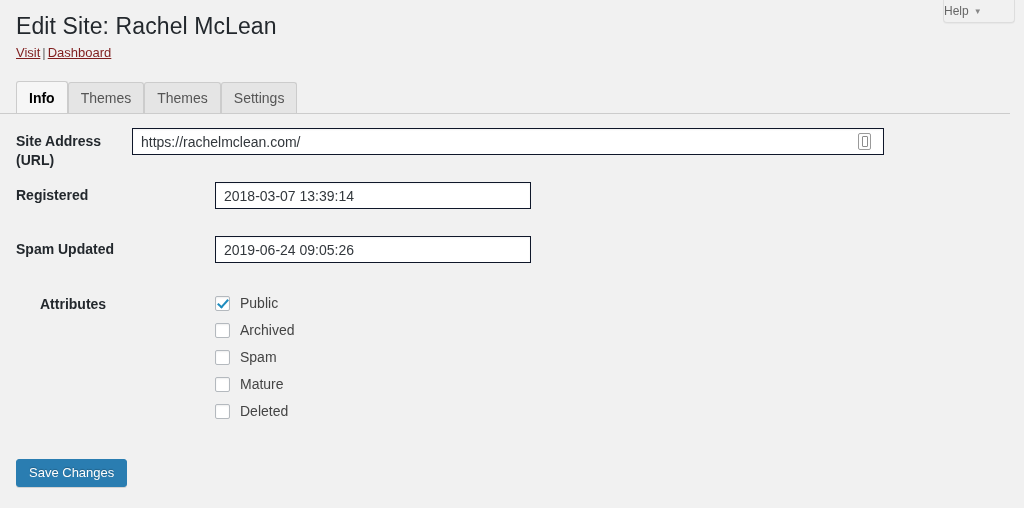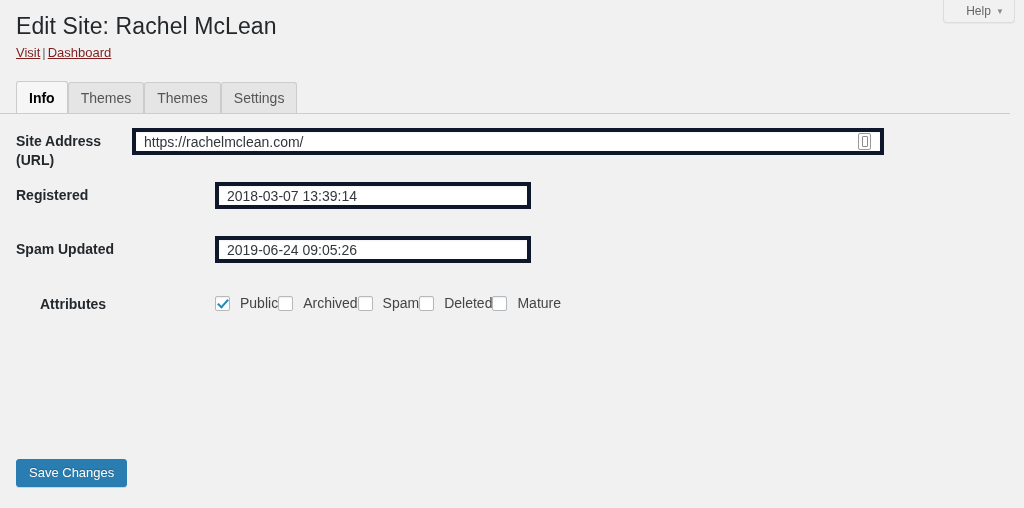--- a/index.html
+++ b/index.html
@@ -27,27 +27,26 @@
   .help-tab {
     width: 100%;
     height: 100%;
     box-sizing: border-box;
     background: #f1f1f1;
     border: 1px solid #ddd;
     border-top: none;
     border-radius: 0 0 4px 4px;
     display: flex;
     align-items: center;
-    justify-content: center;
+    justify-content: flex-start;
     gap: 5px;
     font-size: 12px;
     color: #666;
     cursor: pointer;
     box-shadow: 0 1px 1px rgba(0,0,0,0.04);
-    padding-left: 12px;
   }
   .help-tab .caret {
     font-size: 8px;
     line-height: 1;
     color: #888;
     transform: translateY(1px);
   }
 
   
   .page-title {
@@ -153,21 +152,21 @@
 
   input.txt {
     box-sizing: border-box;
     height: 27px;
     padding: 3px 8px;
     font-family: "Liberation Sans", sans-serif;
     font-size: 14px;
     line-height: 19px;
     color: #32373c;
     background: #fff;
-    border: 4px solid #0f172a;
+    border: 1px solid #0f172a;
     border-radius: 0;
     box-shadow: inset 0 1px 2px rgba(0,0,0,0.05);
     outline: none;
   }
   input.url-input { width: 752px; }
   input.date-input { width: 316px; }
 
   .autofill-badge {
     position: absolute;
     right: 13px;
@@ -187,21 +186,21 @@
     width: 4px;
     height: 9px;
     border: 1px solid #8c8c8c;
     border-radius: 1px;
     background: #fff;
   }
 
   
   .attr-list {
     display: flex;
-    flex-direction: row;
+    flex-direction: column;
   }
   .attr-item {
     display: flex;
     align-items: center;
     height: 27px;
     cursor: pointer;
   }
   .cbox {
     position: relative;
     width: 15px;
@@ -318,26 +317,26 @@
           <span class="attr-label">Archived</span>
         </label>
 
         <label class="attr-item">
           <span class="cbox"></span>
           <span class="attr-label">Spam</span>
         </label>
 
         <label class="attr-item">
           <span class="cbox"></span>
+          <span class="attr-label">Mature</span>
+        </label>
+
+        <label class="attr-item">
+          <span class="cbox"></span>
           <span class="attr-label">Deleted</span>
-        </label>
-
-        <label class="attr-item">
-          <span class="cbox"></span>
-          <span class="attr-label">Mature</span>
         </label>
 
       </div>
     </div>
   </div>
 
 </div>
 
 <div class="submit-wrap">
   <button class="button-primary" type="button">Save Changes</button>

